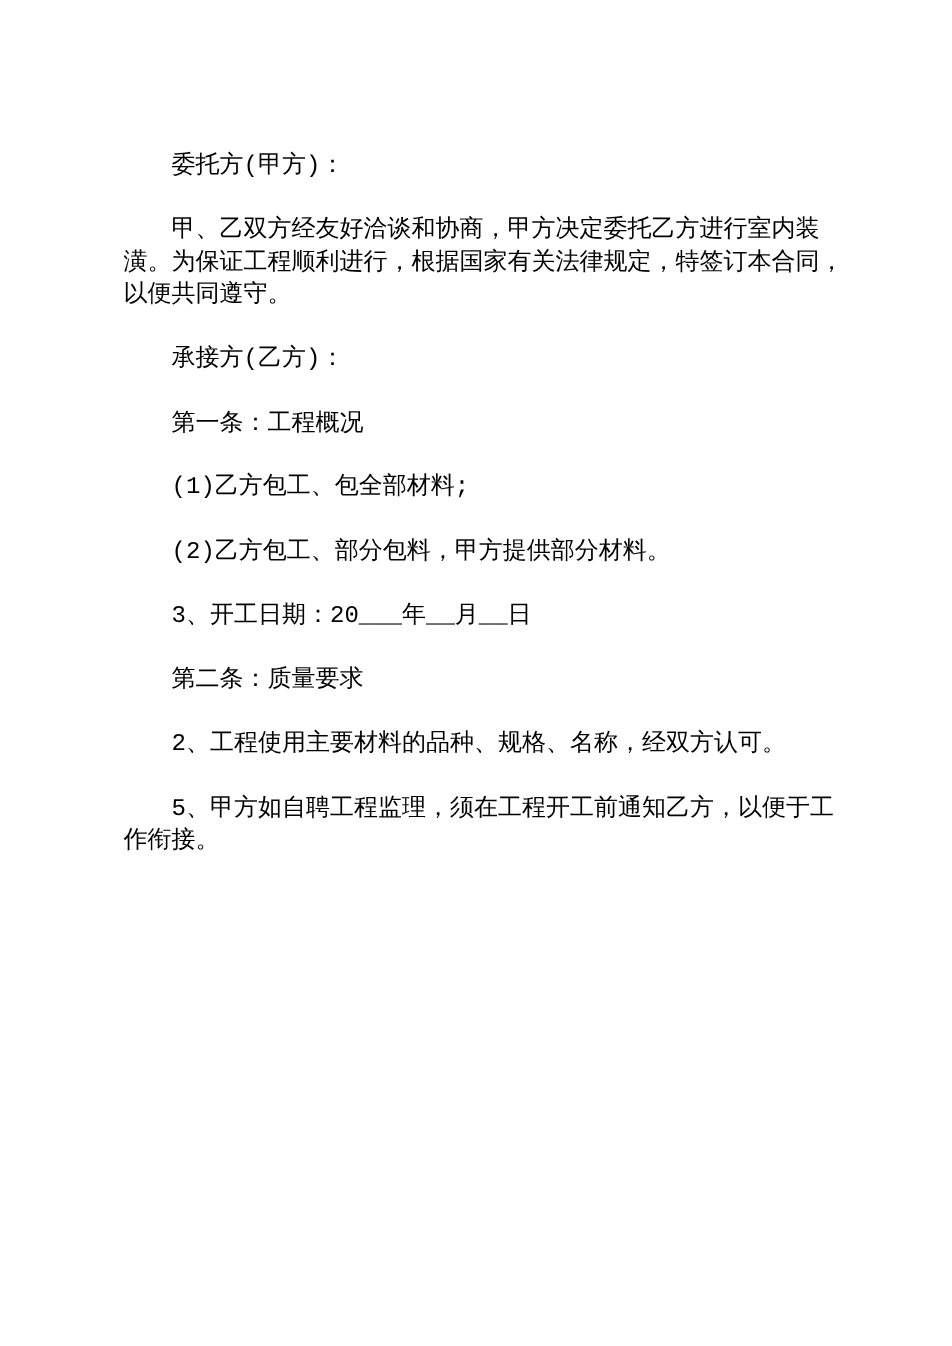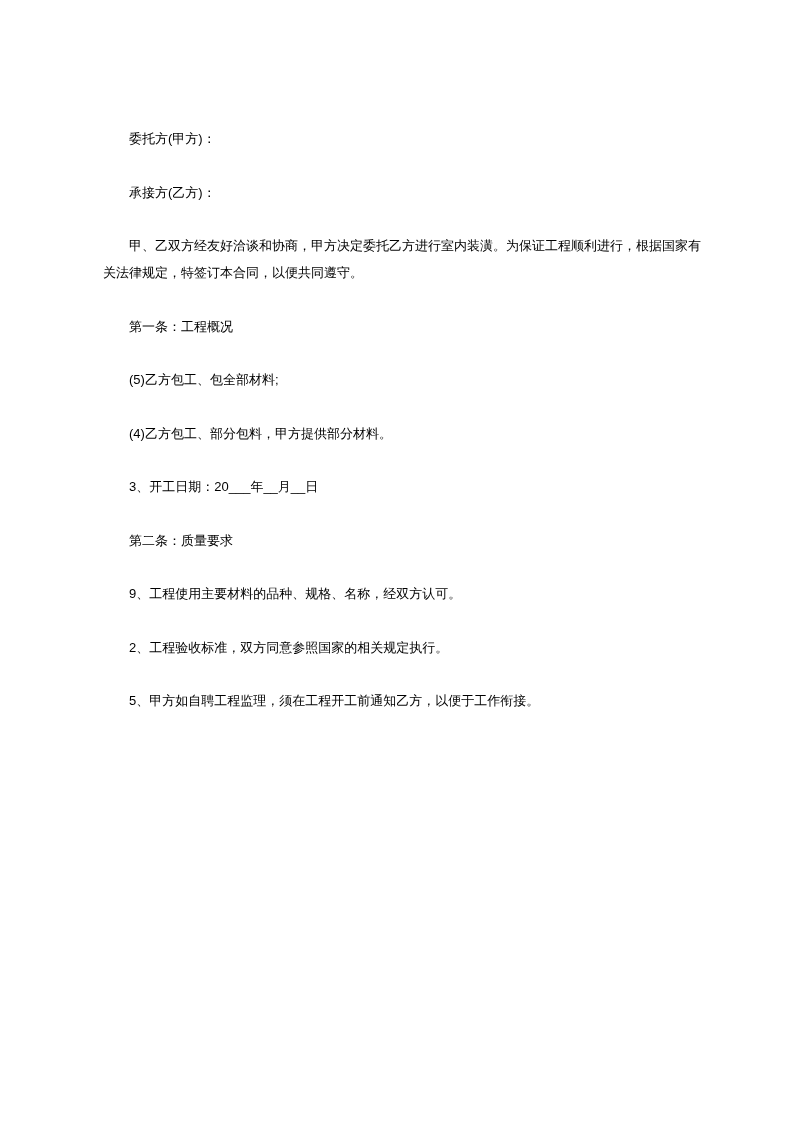--- a/index.html
+++ b/index.html
@@ -16,42 +16,41 @@
   .page {
     position: absolute;
     inset: 0;
     background: #ffffff;
   }
   .doc-body {
     position: absolute;
     left: 103px;
     top: 125px;
     width: 610px;
-    font-family: Liberation Sans, sans-serif;
-    font-size: 13px;
+    font-family: Liberation Mono, monospace;
+    font-size: 20px;
     color: #000000;
   }
   .para {
     margin: 0 0 26.5px 0;
     line-height: 27px;
     text-indent: 2em;
     letter-spacing: 0;
     white-space: normal;
   }
 </style>
 </head>
 <body>
 
 <div class="page">
   <div class="doc-body">
       <p class="para">委托方(甲方)：</p>
+      <p class="para">甲、乙双方经友好洽谈和协商，甲方决定委托乙方进行室内装潢。为保证工程顺利进行，根据国家有关法律规定，特签订本合同，以便共同遵守。</p>
       <p class="para">承接方(乙方)：</p>
-      <p class="para">甲、乙双方经友好洽谈和协商，甲方决定委托乙方进行室内装潢。为保证工程顺利进行，根据国家有关法律规定，特签订本合同，以便共同遵守。</p>
       <p class="para">第一条：工程概况</p>
-      <p class="para">(5)乙方包工、包全部材料;</p>
-      <p class="para">(4)乙方包工、部分包料，甲方提供部分材料。</p>
+      <p class="para">(1)乙方包工、包全部材料;</p>
+      <p class="para">(2)乙方包工、部分包料，甲方提供部分材料。</p>
       <p class="para">3、开工日期：20___年__月__日</p>
       <p class="para">第二条：质量要求</p>
-      <p class="para">9、工程使用主要材料的品种、规格、名称，经双方认可。</p>
-      <p class="para">2、工程验收标准，双方同意参照国家的相关规定执行。</p>
+      <p class="para">2、工程使用主要材料的品种、规格、名称，经双方认可。</p>
       <p class="para">5、甲方如自聘工程监理，须在工程开工前通知乙方，以便于工作衔接。</p>
     </div>
 </div>
 
 </body></html>

